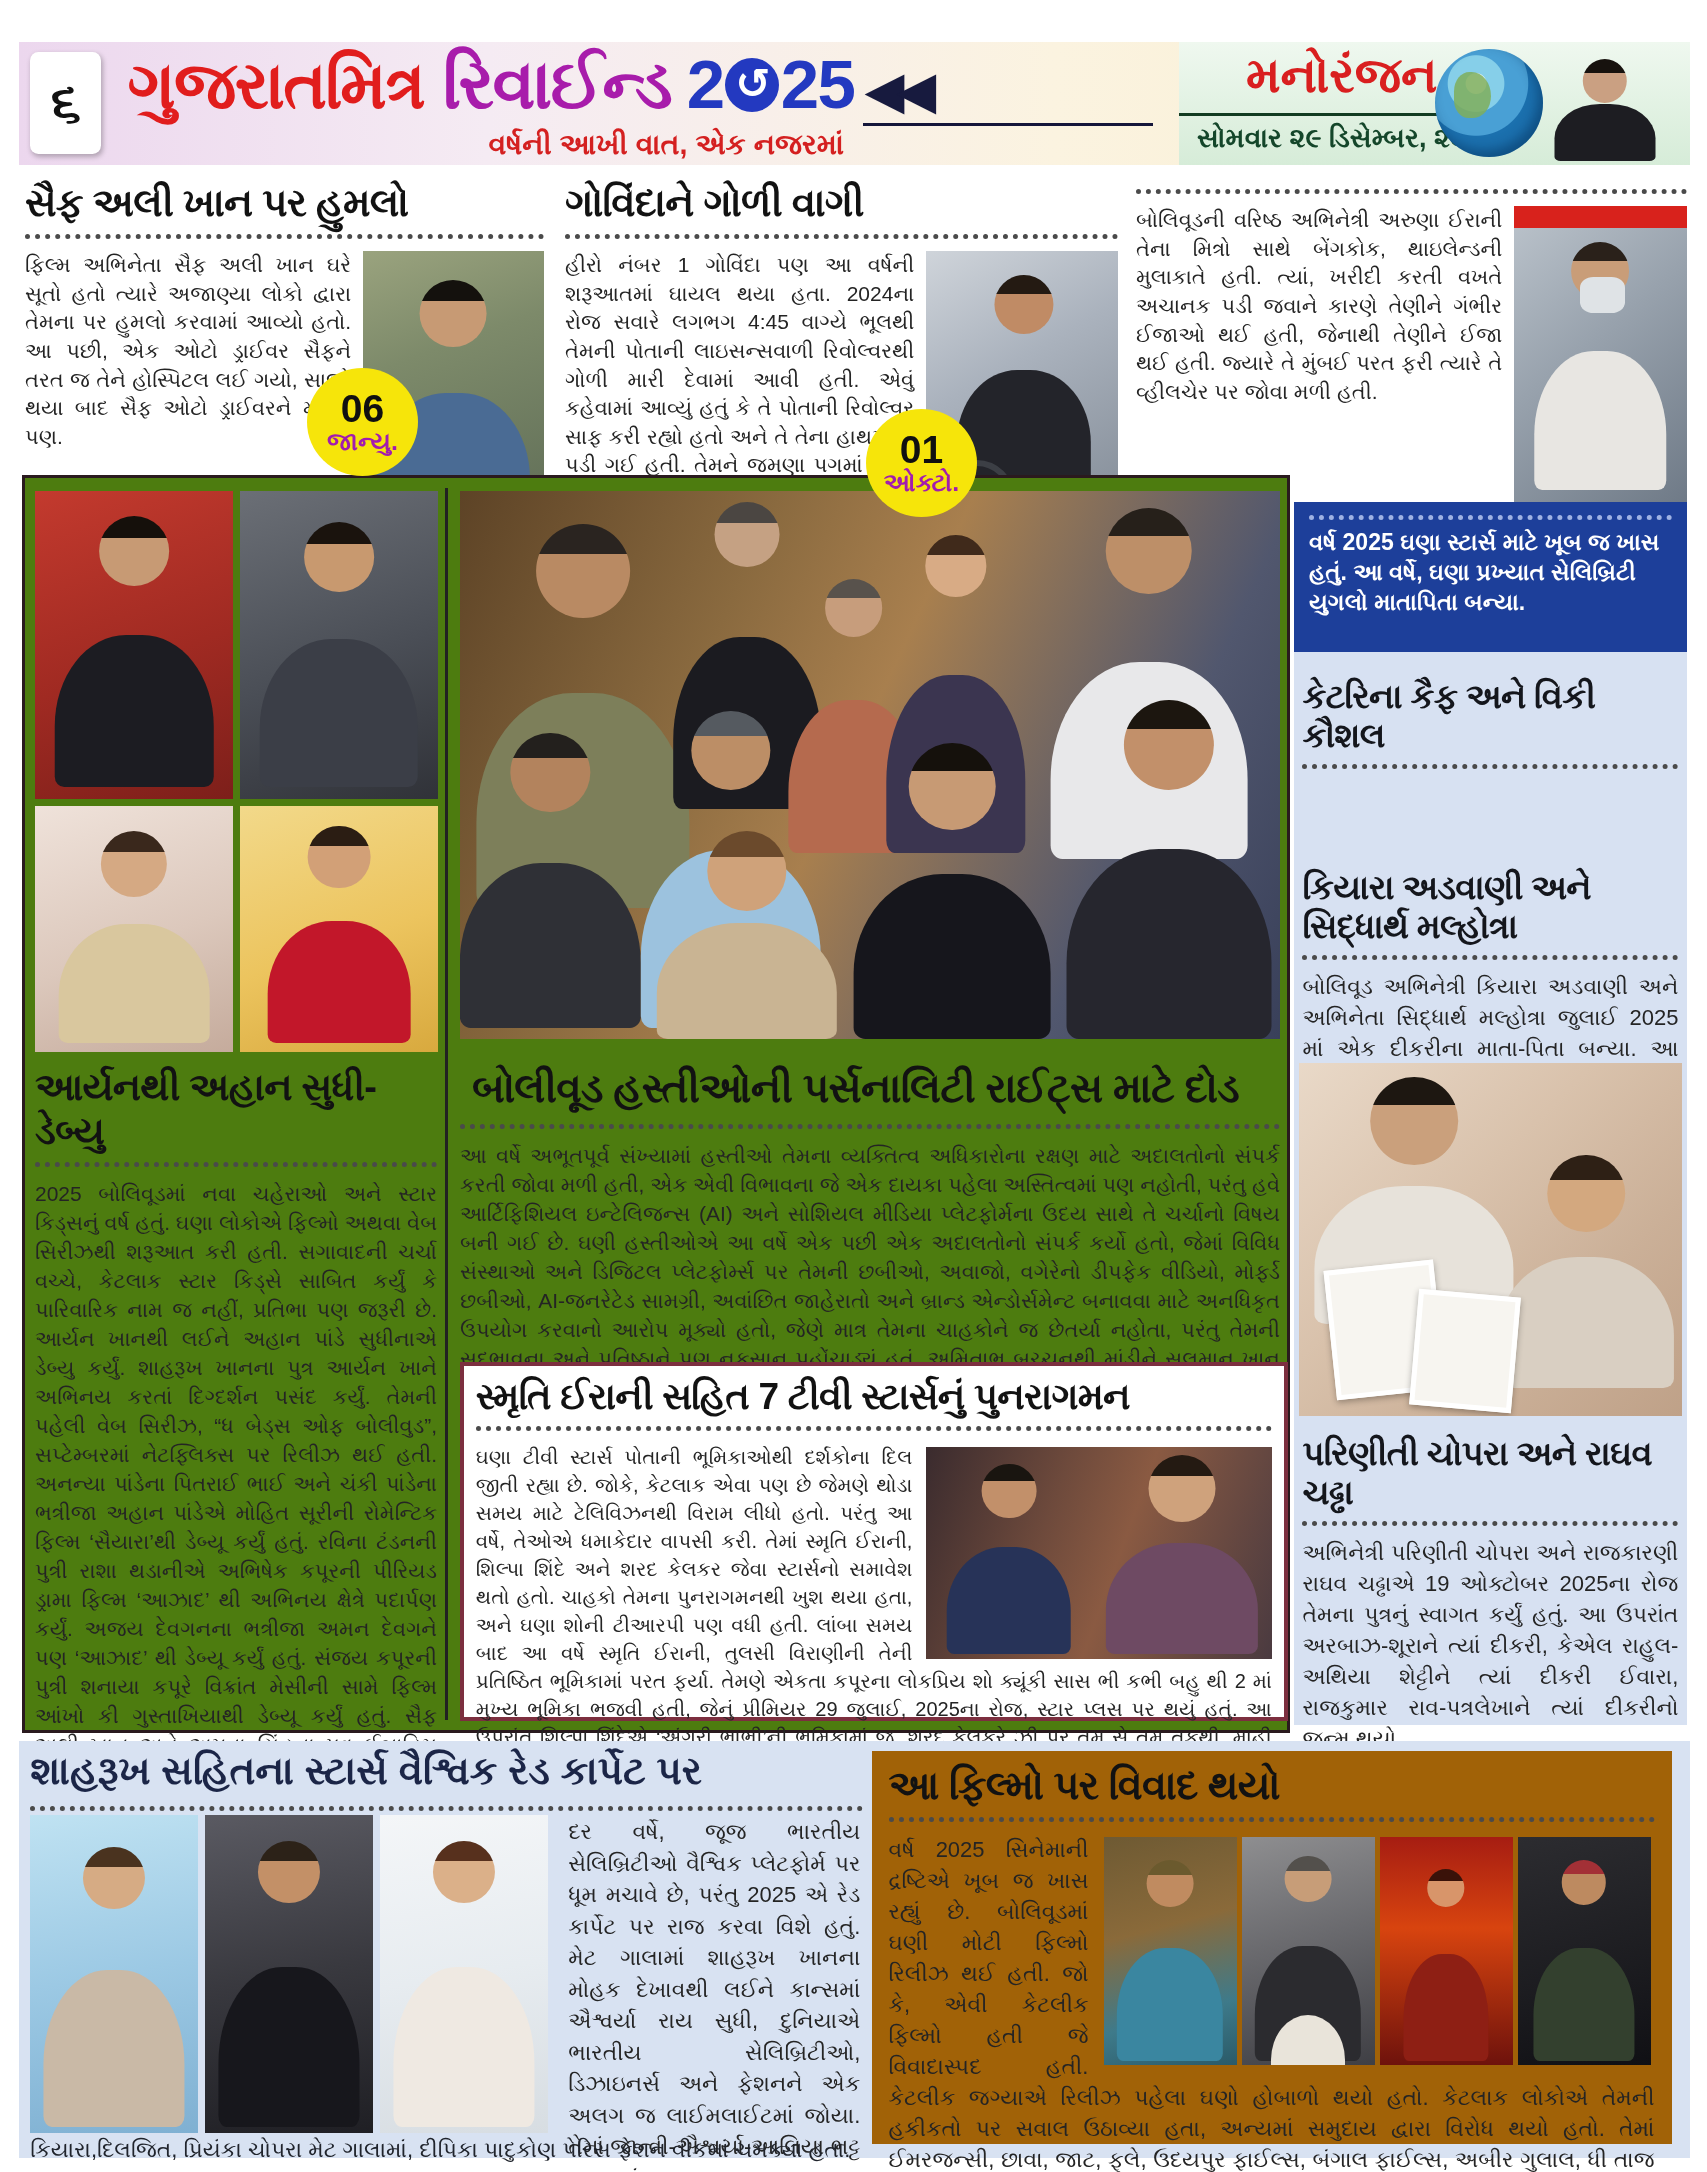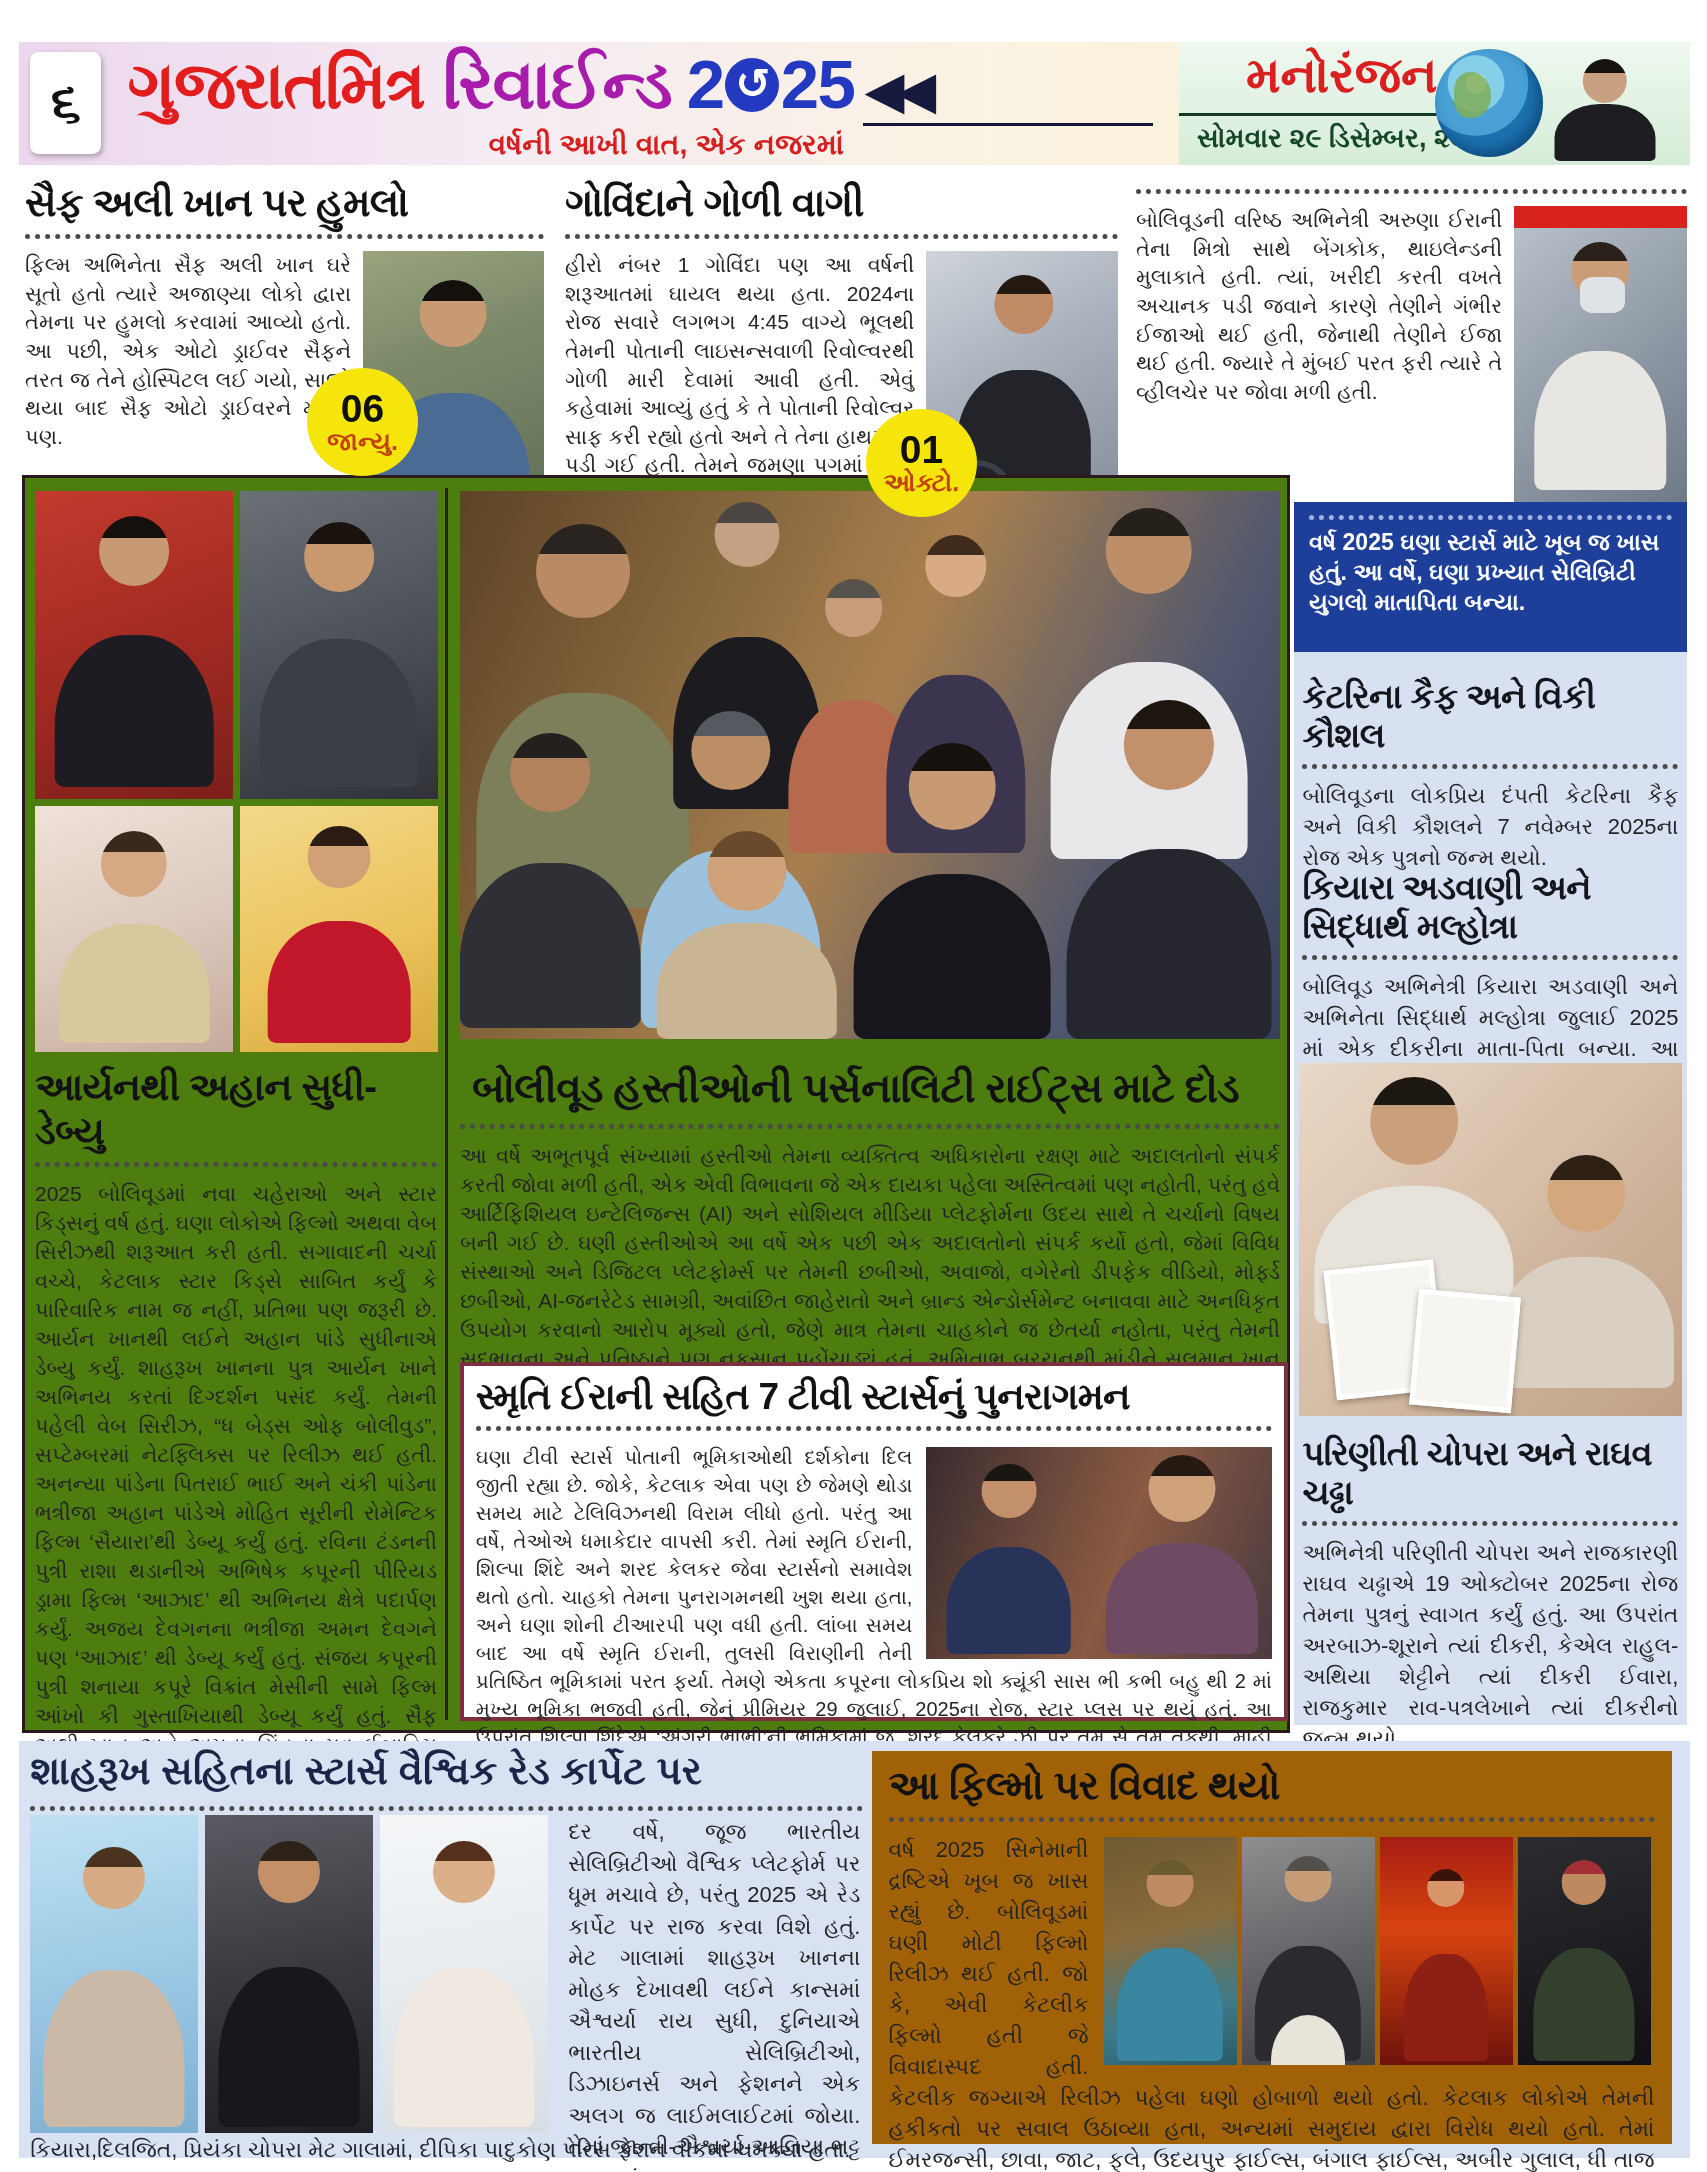--- a/index.html
+++ b/index.html
@@ -38,21 +38,21 @@
   .pf::after{content:"";position:absolute;left:50%;bottom:0;transform:translateX(-50%);
       width:100%;height:56%;border-radius:45% 45% 6% 6%/60% 60% 7% 7%;background:var(--cloth,#2e2e38);}
   
   .hline{font-weight:bold;color:#121212;letter-spacing:-0.8px;}
   .dotrule{height:0;border-top:5px dotted #4a4a4a;margin:8.4px 0 11.8px 0;}
   .body{color:#242424;text-align:justify;}
   .photo{position:relative;overflow:hidden;}
   .badge{position:absolute;width:111px;height:108px;border-radius:50%;background:#f6e50a;
          display:flex;flex-direction:column;align-items:center;justify-content:center;z-index:5;}
   .badge .d{font-size:39px;font-weight:bold;color:#101010;line-height:1;}
-  .badge .m{font-size:25px;font-weight:bold;color:#c2410c;line-height:1.1;}
+  .badge .m{font-size:25px;font-weight:bold;color:#a21caf;line-height:1.1;}
   .redstrip{position:absolute;left:0;top:0;right:0;height:22px;background:#d8221c;}
   
   .toparticle{position:absolute;top:181px;}
   .toparticle h2{margin:0;font-size:39px;}
   .topbody{font-size:21px;line-height:28.6px;}
   
   .midbox{position:absolute;left:22px;top:475px;width:1262px;height:1252px;border:3.4px solid #2a1a1e;background:#4d7c0f;}
   .vdiv{position:absolute;left:420px;top:10px;bottom:10px;width:2.5px;background:#222;}
   .pgrid{position:absolute;left:10px;top:13.4px;width:403px;height:561px;
          display:grid;grid-template-columns:1fr 1fr;grid-template-rows:1.25fr 1fr;gap:6.7px;}
@@ -224,21 +224,20 @@
     <div class="rbg"></div>
 
     <div class="bluebox">
       <div class="dotrule"></div>
       <div class="sub">વર્ષ 2025 ઘણા સ્ટાર્સ માટે ખૂબ જ ખાસ હતું. આ વર્ષે, ઘણા પ્રખ્યાત સેલિબ્રિટી યુગલો માતાપિતા બન્યા.</div>
     </div>
 
     <div class="rsec" style="top:202px;">
       <h3>કેટરિના કૈફ અને વિકી કૌશલ</h3>
       <div class="dotrule"></div>
-      <div class="body">બોલિવૂડના લોકપ્રિય દંપતી કેટરિના કૈફ અને વિકી કૌશલને 7 નવેમ્બર 2025ના રોજ એક પુત્રનો જન્મ થયો.</div>
     </div>
 
     <div class="rsec" style="top:393px;">
       <h3>કિયારા અડવાણી અને સિદ્ધાર્થ મલ્હોત્રા</h3>
       <div class="dotrule"></div>
       <div class="body">બોલિવૂડ અભિનેત્રી કિયારા અડવાણી અને અભિનેતા સિદ્ધાર્થ મલ્હોત્રા જુલાઈ 2025 માં એક દીકરીના માતા-પિતા બન્યા. આ દંપતીએ તેમની દીકરીનું નામ સારાયા રાખ્યું હતું.</div>
     </div>
 
     <div class="babyphoto">
       <div class="pf" style="left:4%;top:4%;width:52%;height:70%;--skin:#caa07c;--hair:#1d1711;--cloth:#e7e2da;"></div>

